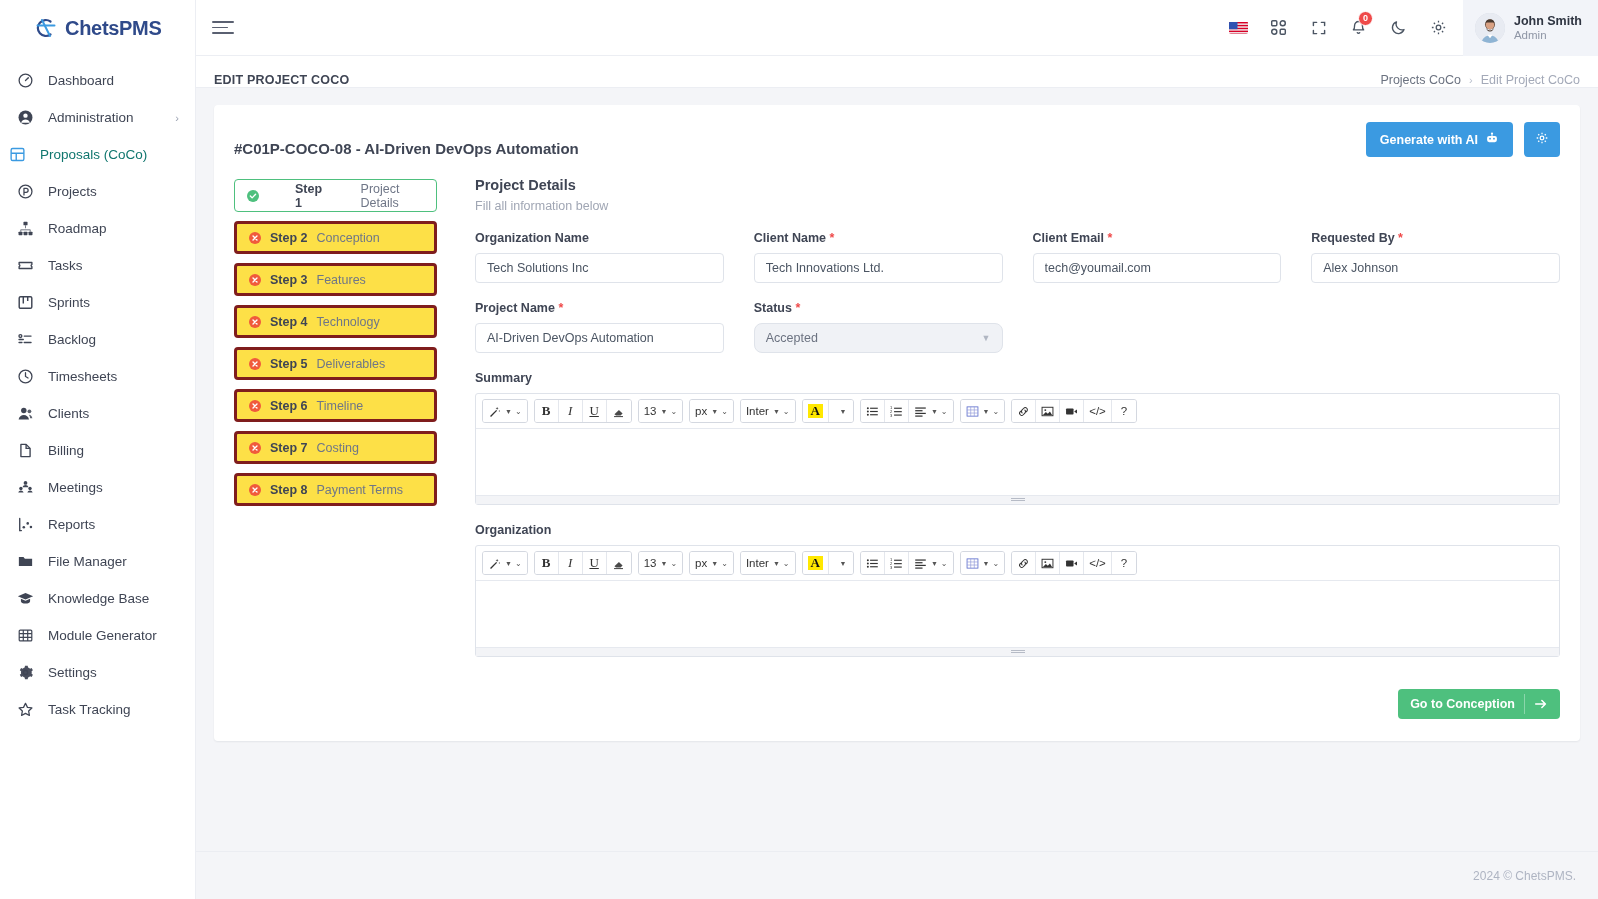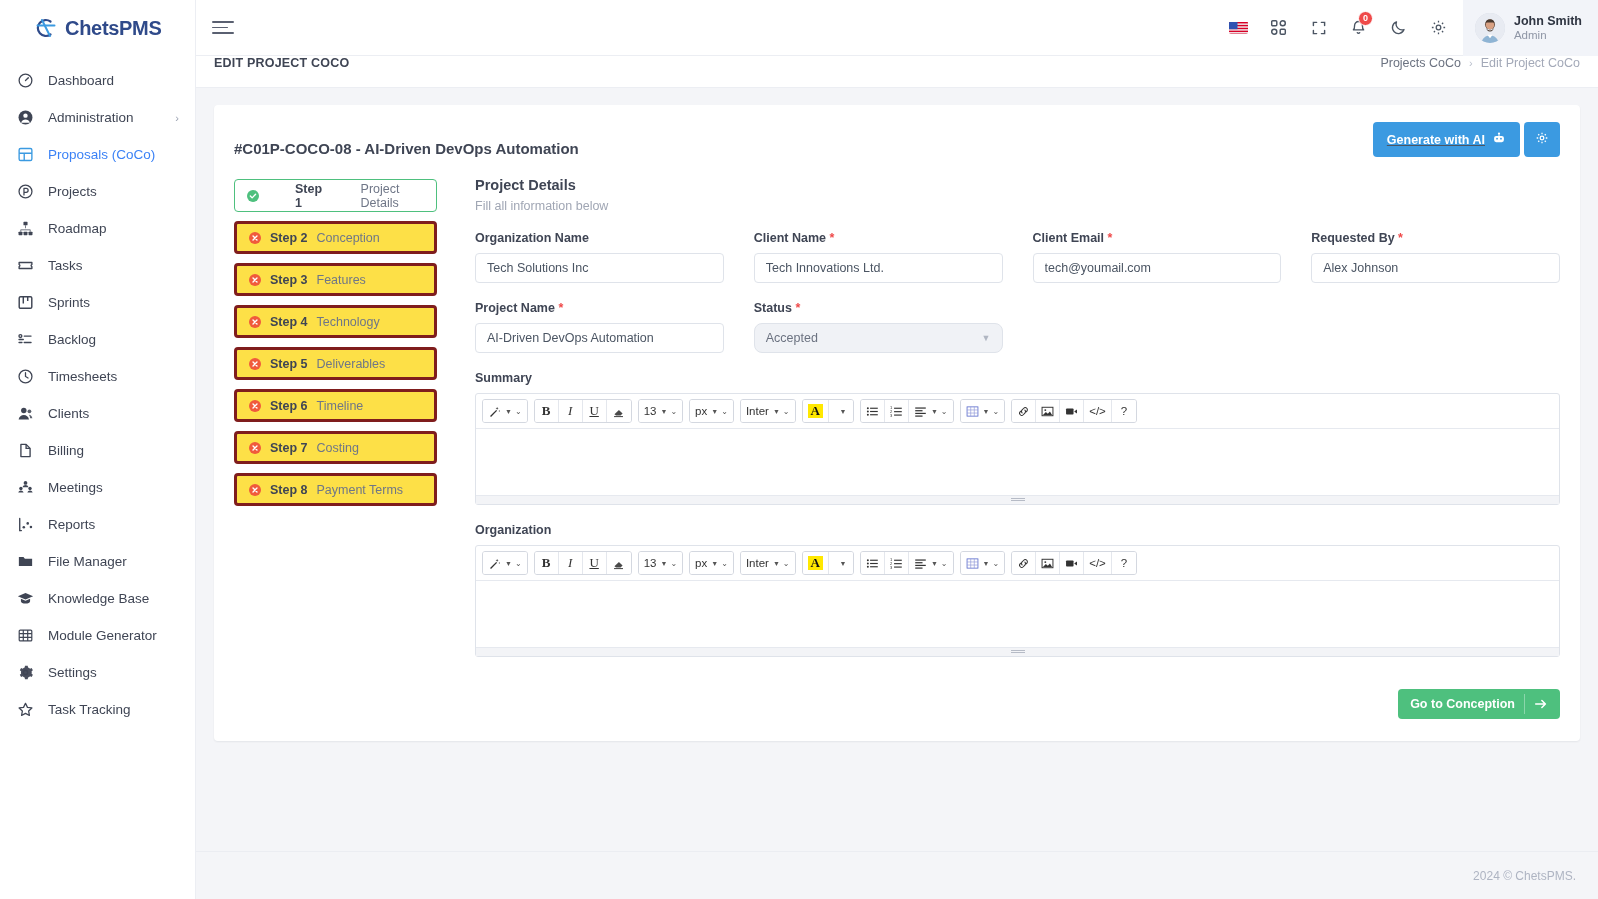--- a/index.html
+++ b/index.html
@@ -29,21 +29,21 @@
 
   .nav { padding-top: 6px; }
   .nav-item {
     display: flex; align-items: center; gap: 14px;
     height: 37px; padding: 0 16px 0 16px;
     font-size: 13.5px; color: #3f4554; cursor: pointer;
     position: relative;
   }
   .nav-item .ico { width: 18px; height: 18px; flex: 0 0 18px; display: flex; align-items: center; justify-content: center; color: #3f4554; }
   .nav-item .ico svg { display: block; }
-  .nav-item.active { color: #3b82f6; }
+  .nav-item.active { color: #0f766e; padding-left: 8px; }
   .nav-item.active .ico { color: #3b9ae1; }
   .nav-item .chev { margin-left: auto; font-size: 11px; color: #9aa1b1; }
   .nav-label { white-space: nowrap; }
 
   
   .main { flex: 1; display: flex; flex-direction: column; min-width: 0; background: #f4f5f8; }
 
   .topbar {
     height: 56px; background: #fff; display: flex; align-items: center;
     border-bottom: 1px solid #eceef3;
@@ -69,36 +69,36 @@
     min-width: 124px;
   }
   .avatar {
     width: 30px; height: 30px; border-radius: 50%; flex: 0 0 30px;
     background: #d9dde7; overflow: hidden; position: relative;
   }
   .uname { font-size: 12.5px; font-weight: 700; color: #2f3542; line-height: 14px; }
   .urole { font-size: 11.5px; color: #8f96a6; line-height: 14px; }
 
   .subbar {
-    height: 32px; background: #fff; display: flex; align-items: flex-start;
+    height: 32px; background: #fff; display: flex; align-items: flex-end;
     padding: 0 18px; border-bottom: 1px solid #eceef3; gap: 48px;
   }
   .pagetitle { font-size: 12.5px; font-weight: 700; color: #3f4554; letter-spacing: .2px; }
   .crumbs { margin-left: auto; display: flex; align-items: center; gap: 8px; font-size: 12.5px; }
   .crumbs .c1 { color: #6b7280; cursor: pointer; }
   .crumbs .sep { color: #b9bfcc; font-size: 11px; }
   .crumbs .c2 { color: #a3a9b8; }
 
   .content { flex: 1; padding: 17px 18px 0 18px; overflow: hidden; }
   .card { background: #fff; border-radius: 4px; box-shadow: 0 1px 2px rgba(18,25,44,.07); }
   .card-head {
     display: flex; align-items: flex-end; padding: 17px 20px 16px 20px;
   }
   .card-title { font-size: 15px; font-weight: 700; color: #3f4554; }
-  .head-actions { margin-left: auto; display: flex; gap: 4px; text-decoration: underline; }
+  .head-actions { margin-left: auto; display: flex; gap: 11px; }
   .btn {
     border: none; border-radius: 4px; cursor: pointer;
     font-family: inherit; font-size: 12.5px; font-weight: 600;
     display: inline-flex; align-items: center; gap: 7px;
   }
   .btn-ai { background: #3b9ae1; color: #fff; padding: 9px 14px; }
   .btn-gear { background: #3b9ae1; color: #fff; padding: 9px 11px; }
 
   .card-body { display: flex; padding: 0 20px 20px 20px; gap: 0; }
 

